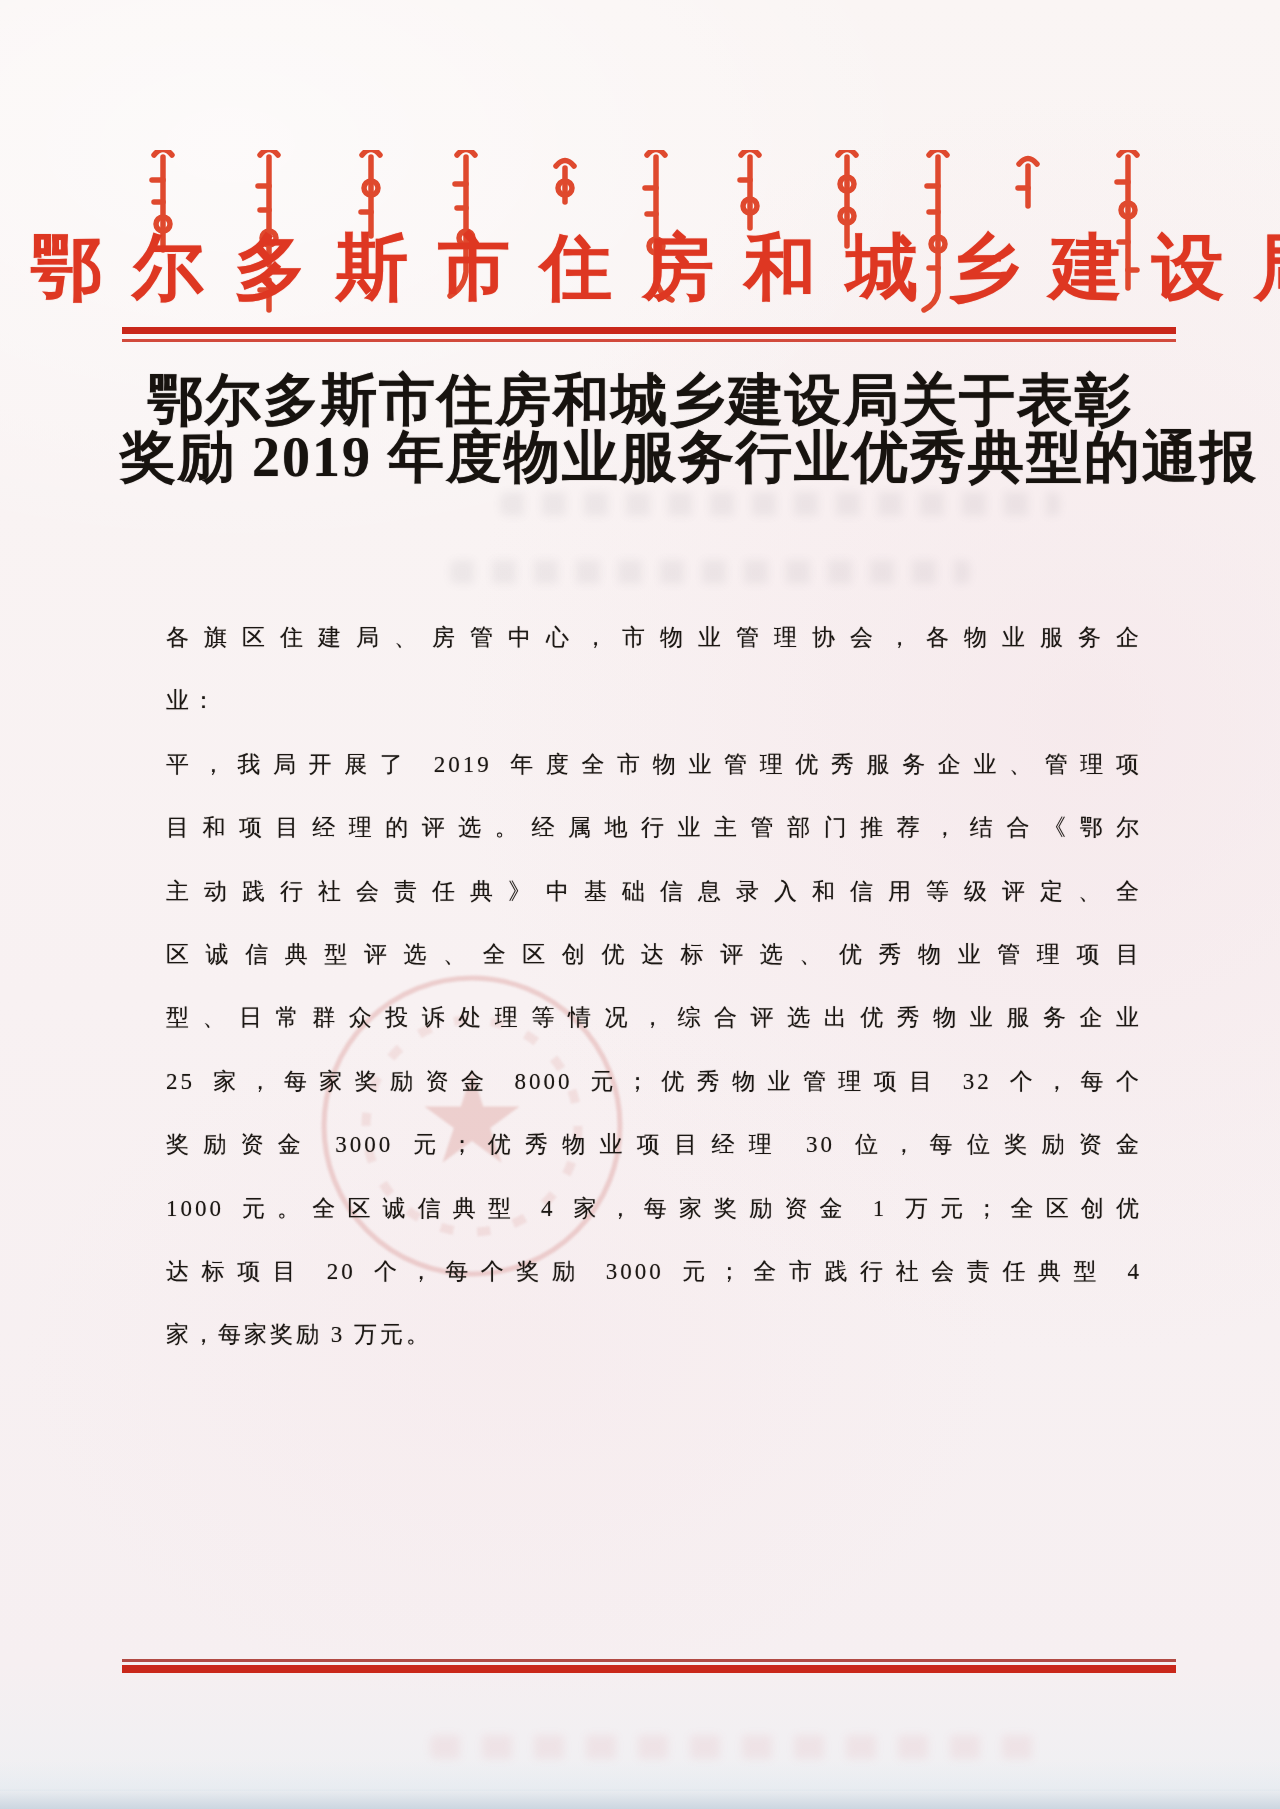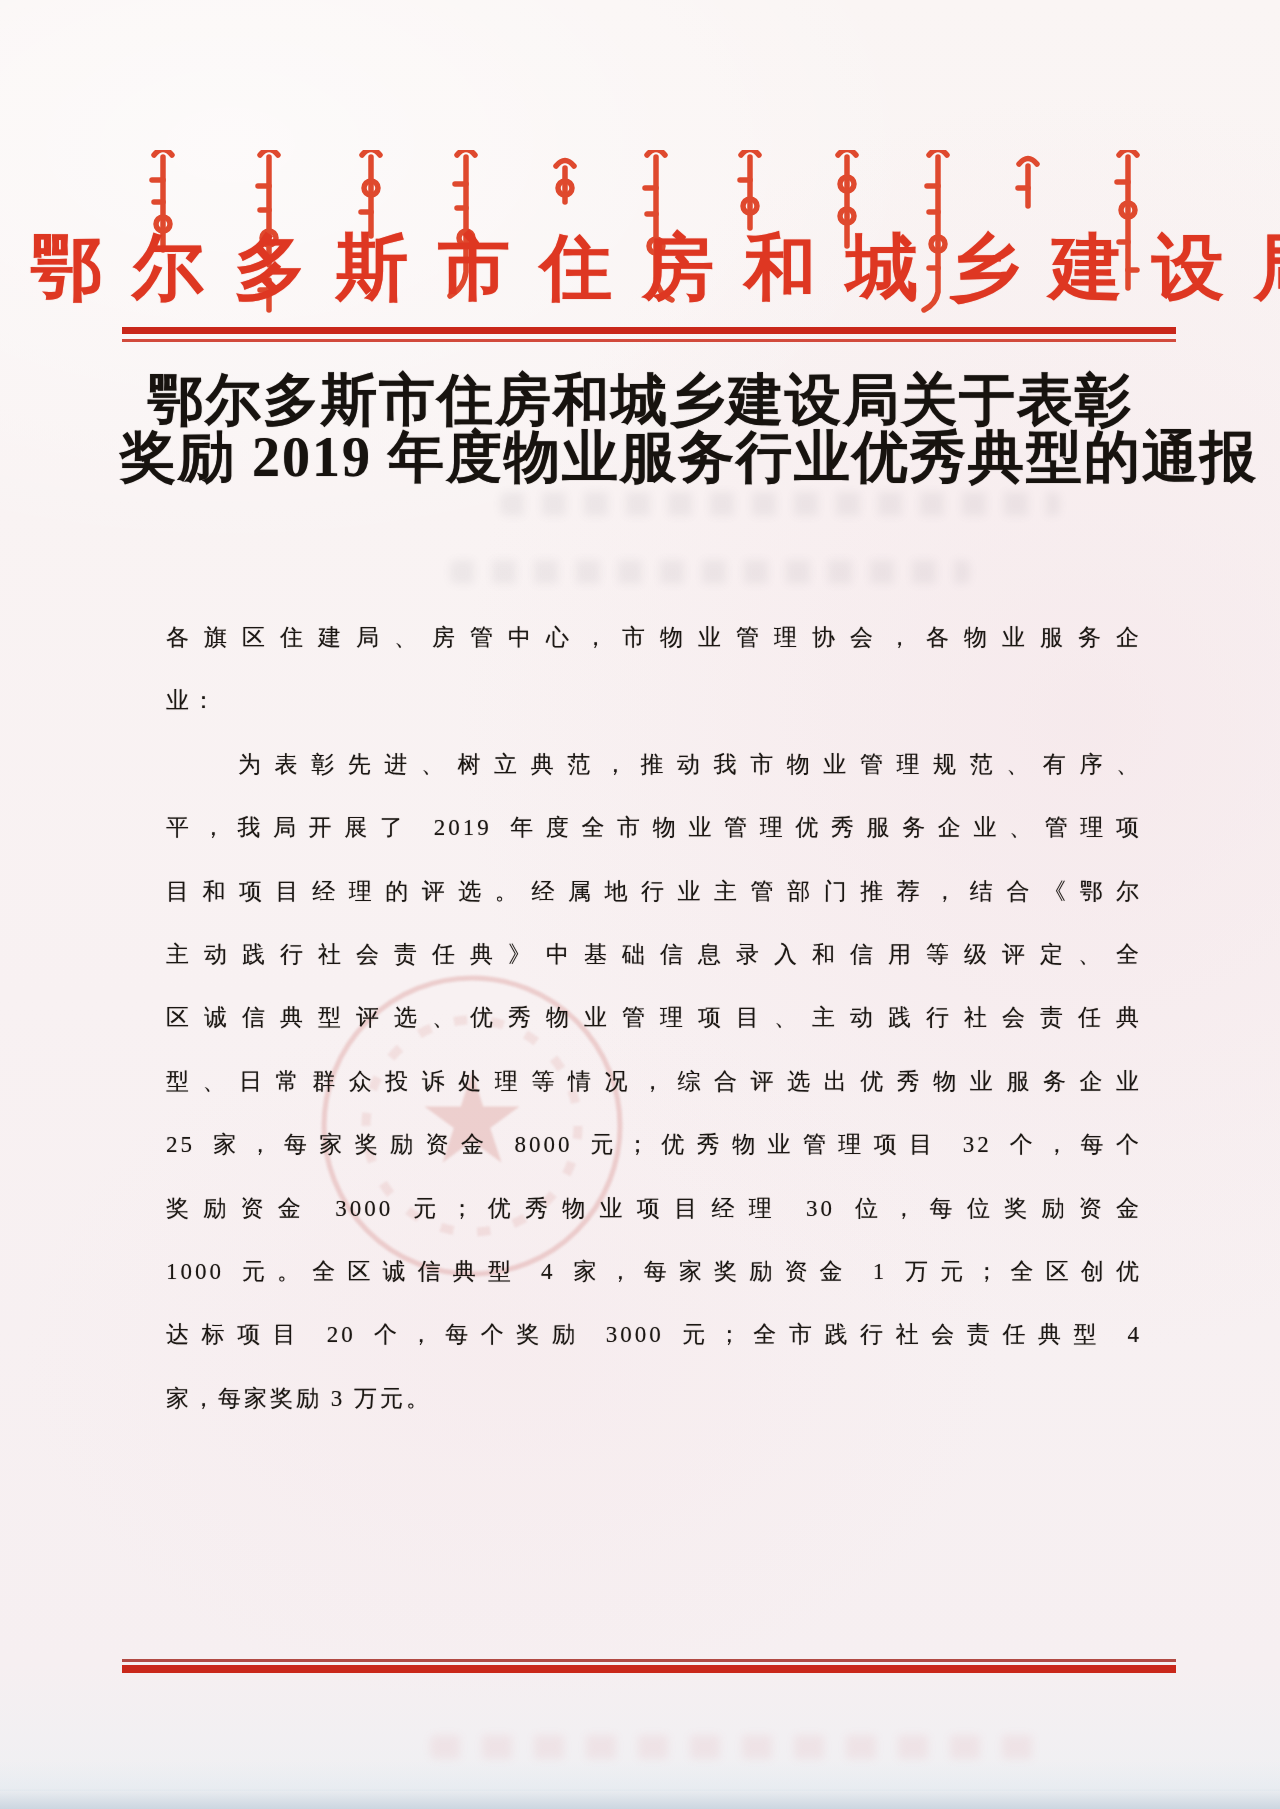--- a/index.html
+++ b/index.html
@@ -175,25 +175,24 @@
     <g stroke="#d4837f" fill="none" opacity="0.32">
       <circle cx="174" cy="174" r="148" stroke-width="5"></circle>
       <circle cx="174" cy="174" r="106" stroke-width="9" stroke-dasharray="13 24" opacity="0.5"></circle>
     </g>
     <path opacity="0.30" fill="#d4837f" stroke="none" transform="translate(174,170)" d="M0,-50 L11.2,-15.4 L47.5,-15.4 L18.2,5.9 L29.4,40.5 L0,19.1 L-29.4,40.5 L-18.2,5.9 L-47.5,-15.4 L-11.2,-15.4 Z"></path>
   </svg>
 
   <div class="body-block">
     <div class="line">各旗区住建局、房管中心，市物业管理协会，各物业服务企</div>
     <div class="line align-left">业：</div>
-    <div class="line indent">为表彰先进、树立典范，推动我市物业管理规范、有序、</div>
     <div class="line">平，我局开展了 2019 年度全市物业管理优秀服务企业、管理项</div>
     <div class="line">目和项目经理的评选。经属地行业主管部门推荐，结合《鄂尔</div>
     <div class="line">主动践行社会责任典》中基础信息录入和信用等级评定、全</div>
-    <div class="line">区诚信典型评选、优秀物业管理项目、主动践行社会责任典</div>
+    <div class="line">区诚信典型评选、全区创优达标评选、优秀物业管理项目</div>
     <div class="line">型、日常群众投诉处理等情况，综合评选出优秀物业服务企业</div>
     <div class="line">25 家，每家奖励资金 8000 元；优秀物业管理项目 32 个，每个</div>
     <div class="line">奖励资金 3000 元；优秀物业项目经理 30 位，每位奖励资金</div>
     <div class="line">1000 元。全区诚信典型 4 家，每家奖励资金 1 万元；全区创优</div>
     <div class="line">达标项目 20 个，每个奖励 3000 元；全市践行社会责任典型 4</div>
     <div class="line align-left">家，每家奖励 3 万元。</div>
   </div>
 
   <div class="rule rule-bottom-thin"></div>
   <div class="rule rule-bottom-thick"></div>

